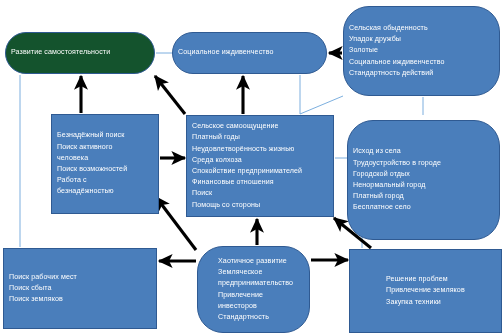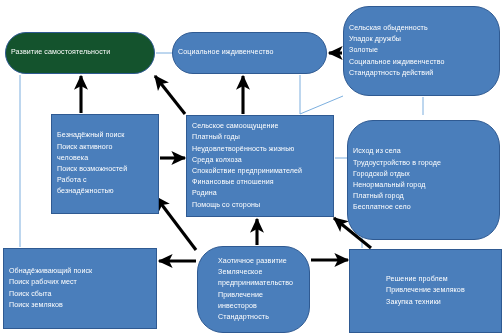--- a/index.html
+++ b/index.html
@@ -98,33 +98,32 @@
         <div class="line">Работа с</div>
         <div class="line">безнадёжностью</div>
       </div>
       <div class="node left-text" style="left: 186px; top: 115px; width: 148px; height: 102px; background: rgb(74, 126, 187); border-color: rgb(47, 90, 146); color: rgb(255, 255, 255);">
         <div class="line">Сельское самоощущение</div>
         <div class="line">Платный годы</div>
         <div class="line">Неудовлетворённость жизнью</div>
         <div class="line">Среда колхоза</div>
         <div class="line">Спокойствие предпринимателей</div>
         <div class="line">Финансовые отношения</div>
-        <div class="line">Родина</div>
+        <div class="line">Поиск</div>
         <div class="line">Помощь со стороны</div>
       </div>
       <div class="node center-text" style="left: 347px; top: 120px; width: 153px; height: 120px; background: rgb(74, 126, 187); border-color: rgb(47, 90, 146); color: rgb(255, 255, 255);">
         <div class="line">Исход из села</div>
         <div class="line">Трудоустройство в городе</div>
         <div class="line">Городской отдых</div>
         <div class="line">Ненормальный город</div>
         <div class="line">Платный город</div>
         <div class="line">Бесплатное село</div>
       </div>
       <div class="node left-text" style="left: 3px; top: 248px; width: 154px; height: 81px; background: rgb(74, 126, 187); border-color: rgb(47, 90, 146); color: rgb(255, 255, 255);">
-        <div class="line">Обнадёживающий поиск</div>
         <div class="line">Поиск рабочих мест</div>
         <div class="line">Поиск сбыта</div>
         <div class="line">Поиск земляков</div>
       </div>
       <div class="node center-text" style="left: 197px; top: 246px; width: 113px; height: 87px; background: rgb(74, 126, 187); border-color: rgb(47, 90, 146); color: rgb(255, 255, 255); padding-left: 20px;">
         <div class="line">Хаотичное развитие</div>
         <div class="line">Земляческое</div>
         <div class="line">предпринимательство</div>
         <div class="line">Привлечение</div>
         <div class="line">инвесторов</div>

